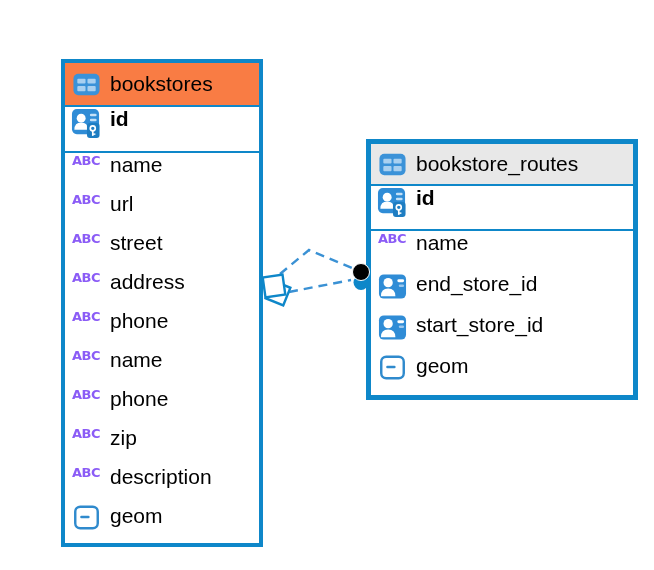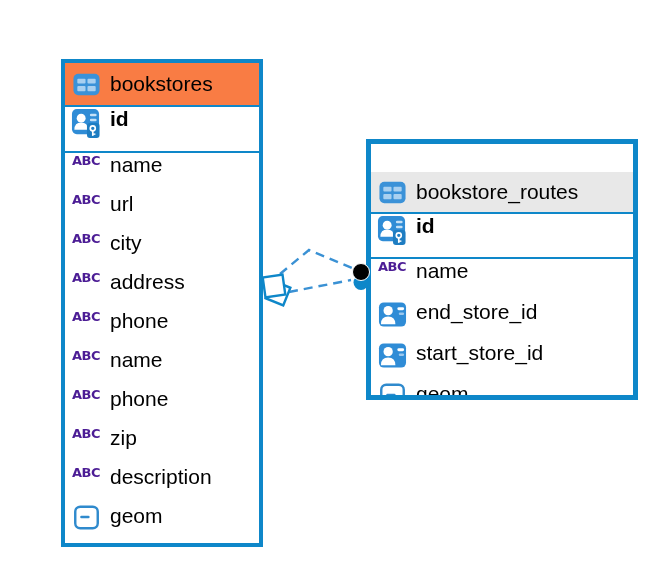--- a/index.html
+++ b/index.html
@@ -12,30 +12,30 @@
     position:absolute;background:#fff;border:4px solid #0E87C9;
     box-sizing:border-box;z-index:1;overflow:hidden;
   }
   #table-bookstores{left:61px;top:59px;width:202px;height:488px;}
   #table-bookstore-routes{left:366px;top:139px;width:272px;height:261px;border-width:5px;}
   .hdr{
     display:flex;align-items:center;gap:8px;padding-left:5px;
     border-bottom:2px solid #0E87C9;font-size:21px;
   }
   #table-bookstores .hdr{height:42px;background:#F97C44;}
-  #table-bookstore-routes .hdr{height:40px;background:#E8E8E8;margin-top:28px;}
+  #table-bookstore-routes .hdr{height:40px;background:#E8E8E8;}
   .row{display:flex;align-items:flex-start;gap:8px;padding-left:5px;font-size:21px;}
   .pk-row{font-weight:bold;border-bottom:2px solid #0E87C9;}
   #table-bookstores .pk-row{height:44px;}
   #table-bookstore-routes .pk-row{height:43px;}
   #table-bookstores .col-row{height:39px;}
   #table-bookstore-routes .col-row{height:41px;}
   .icon{flex:0 0 auto;display:flex;align-items:center;justify-content:center;width:32px;}
   .abc{
-    font-weight:bold;font-size:13px;letter-spacing:-0.5px;color:#4c1d95;
+    font-weight:bold;font-size:13px;letter-spacing:-0.5px;color:#8b5cf6;
     font-family:"DejaVu Sans", sans-serif;
   }
   .lbl{white-space:nowrap;}
   #relations{position:absolute;left:0;top:0;z-index:2;}
   .dash-line{fill:none;stroke:#3A91D4;stroke-width:2.4;stroke-dasharray:9 6;}
   .diamond{fill:#ffffff;stroke:#0E87C9;stroke-width:2.4;}
 </style>
 </head>
 <body>
 
@@ -75,21 +75,21 @@
     <div class="row col-row">
       <span class="icon abc">ABC</span>
       <span class="lbl">name</span>
     </div>
     <div class="row col-row">
       <span class="icon abc">ABC</span>
       <span class="lbl">url</span>
     </div>
     <div class="row col-row">
       <span class="icon abc">ABC</span>
-      <span class="lbl">city</span>
+      <span class="lbl">street</span>
     </div>
     <div class="row col-row">
       <span class="icon abc">ABC</span>
       <span class="lbl">address</span>
     </div>
     <div class="row col-row">
       <span class="icon abc">ABC</span>
       <span class="lbl">phone</span>
     </div>
     <div class="row col-row">

